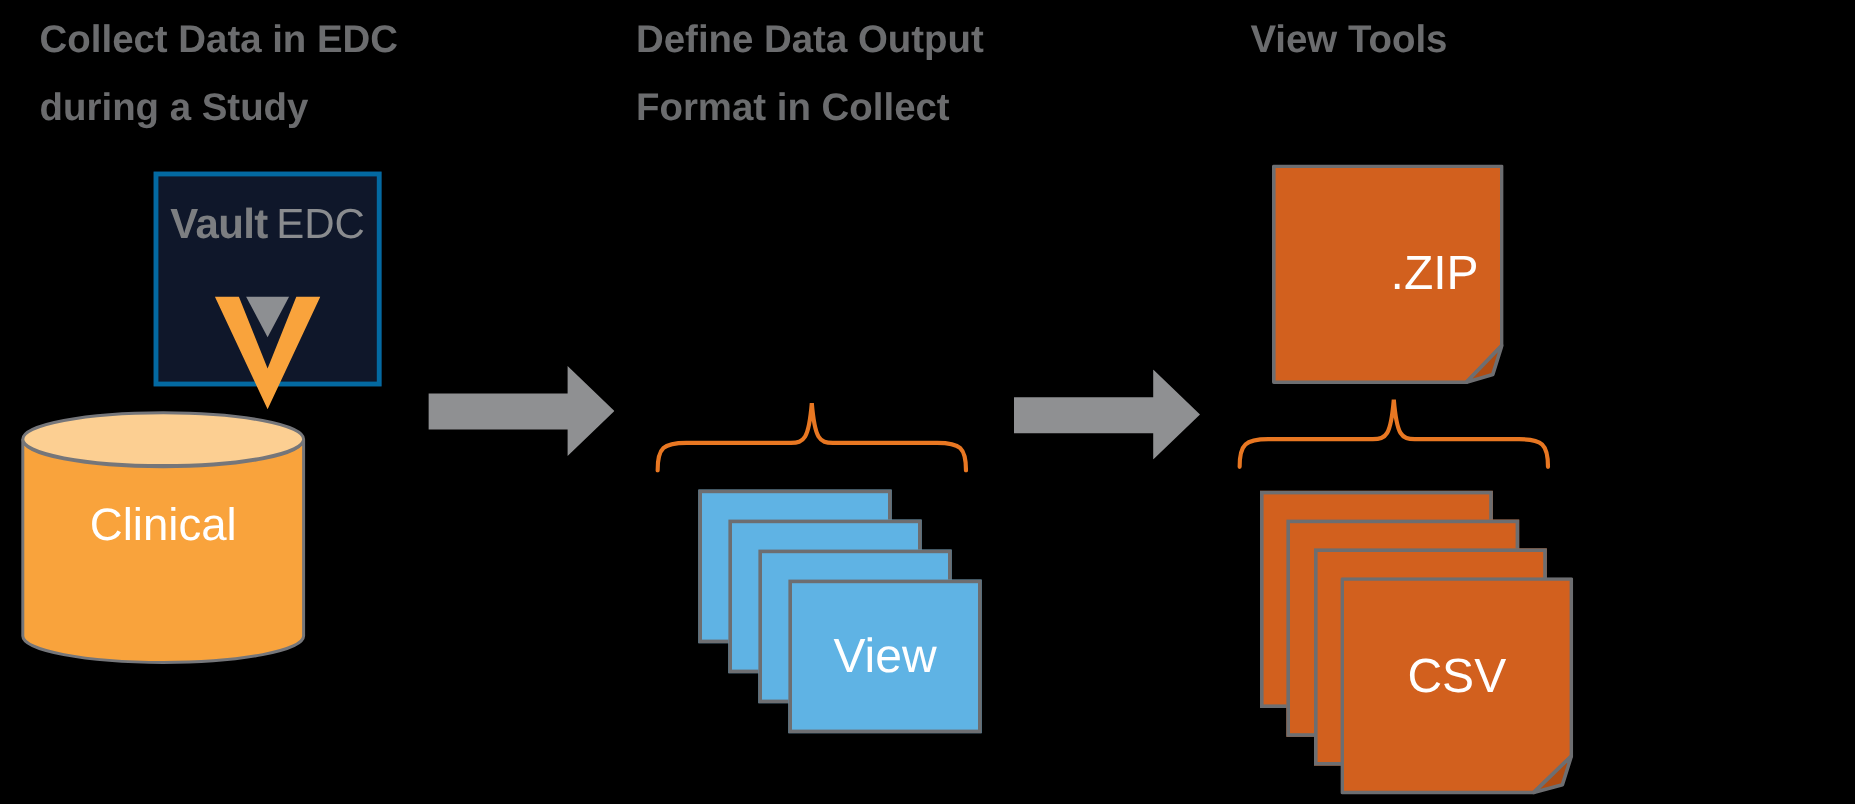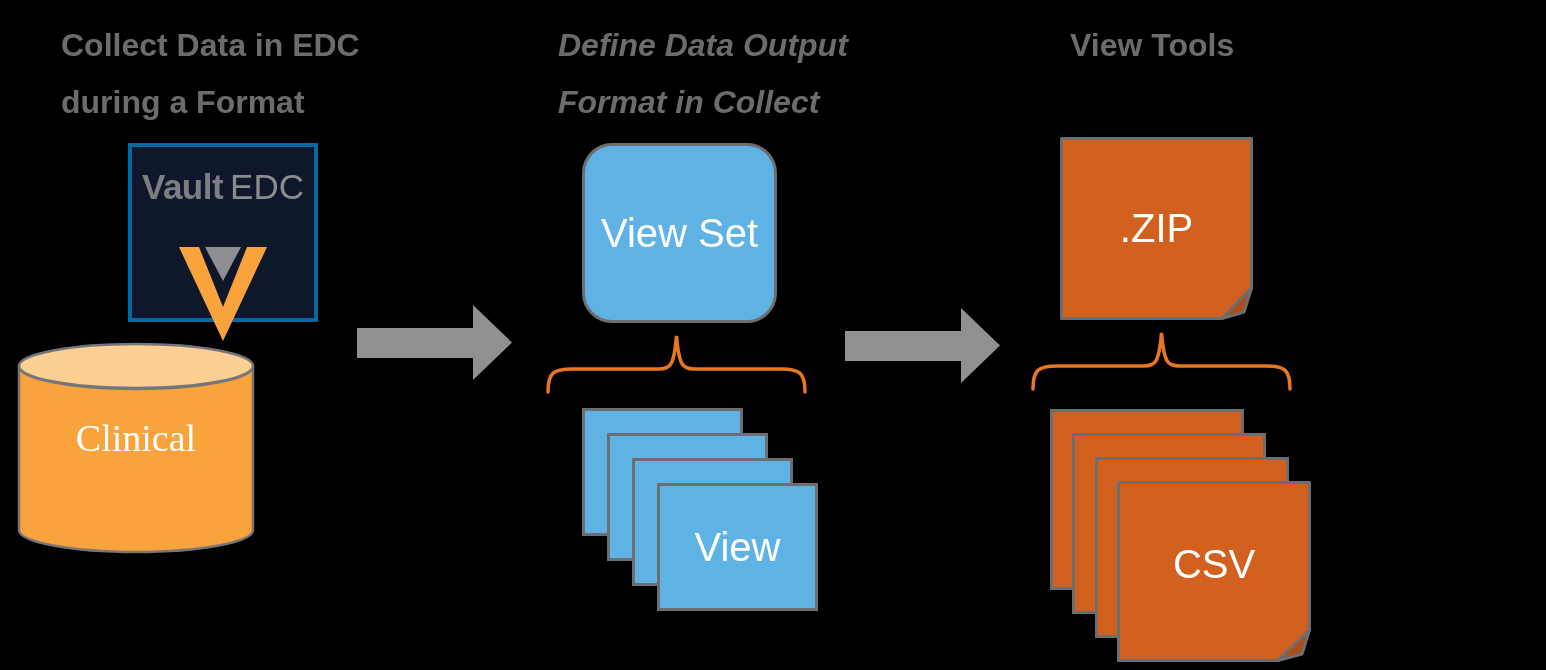--- a/index.html
+++ b/index.html
@@ -2,40 +2,40 @@
 <html><head>
 <meta charset="utf-8">
 <style>
   html,body{margin:0;padding:0;background:#000;}
   .stage{
     position:relative;width:1546px;height:670px;background:#000;overflow:hidden;
     font-family:"Liberation Sans", sans-serif;
   }
   
   .step-title{
-    position:absolute;top:17px;color:#6b6c6e;font-size:32px;font-weight:bold;
-    line-height:57px;white-space:nowrap;margin-left:28px;
+    position:absolute;top:4px;color:#6b6c6e;font-size:32px;font-weight:bold;
+    line-height:57px;white-space:nowrap;
   }
   .t-collect{left:33px;}
-  .t-define{left:530px;font-style:italic;}
+  .t-define{left:530px;}
   .t-export{left:1042px;}
   
   .vault-card{
     position:absolute;left:128px;top:143px;width:190px;height:179px;
     background:#0f172a;border:4px solid #0369a1;box-sizing:border-box;
   }
   .vault-word{margin-top:20px;text-align:center;font-size:35px;line-height:40px;white-space:nowrap;}
   .vault-word .brand{color:#7c7e81;font-weight:bold;letter-spacing:-0.5px;}
   .vault-word .prod{color:#8a8c8f;font-weight:normal;margin-left:7px;}
   .veeva-v{display:block;margin:40px auto 0 auto;}
   
   .cyl-svg{position:absolute;left:16px;top:342px;}
   .cyl-label{
     position:absolute;left:16px;top:418px;width:240px;text-align:center;
-    color:#fff;font-size:38px;line-height:40px;font-family:Liberation Serif, serif;
+    color:#fff;font-size:38px;line-height:40px;
   }
   
   .arrow{position:absolute;}
   .arrow1{left:357px;top:305px;}
   .arrow2{left:845px;top:308px;}
   
   .viewset{
     position:absolute;left:582px;top:143px;width:195px;height:180px;
     background:#5fb3e4;border:3px solid #6d6e71;border-radius:30px;box-sizing:border-box;
     display:flex;align-items:center;justify-content:center;
@@ -57,31 +57,31 @@
     border:3px solid #6d6e71;box-sizing:border-box;
   }
   
   .folded{position:absolute;}
   .zip-svg{left:1060px;top:137px;}
   .csv-svg{left:1117px;top:481px;}
   .fold-label{
     position:absolute;display:flex;align-items:center;justify-content:center;
     color:#fff;font-size:40px;pointer-events:none;
   }
-  .zip-label{left:1060px;top:137px;width:193px;height:183px;}
+  .zip-label{left:1060px;top:137px;width:193px;height:183px;padding-left:39px;}
   .csv-label{left:1117px;top:481px;width:194px;height:181px;padding-bottom:14px;box-sizing:border-box;}
 </style>
 </head>
 <body>
 
 <div class="stage">
 
   <div class="step-title t-collect">
     <div>Collect Data in EDC</div>
-    <div>during a Format</div>
+    <div>during a Study</div>
   </div>
   <div class="step-title t-define">
     <div>Define Data Output</div>
     <div>Format in Collect</div>
   </div>
   <div class="step-title t-export">
     <div>View Tools</div>
   </div>
 
   <svg class="cyl-svg" width="240" height="212" viewBox="0 0 240 212">
@@ -103,23 +103,20 @@
     <div>Clinical</div>
   </div>
 
   <svg class="arrow arrow1" width="155" height="75" viewBox="0 0 155 75">
     <polygon points="0,23 116,23 116,0 155,37.5 116,75 116,53 0,53" fill="#8f9092"></polygon>
   </svg>
   <svg class="arrow arrow2" width="155" height="75" viewBox="0 0 155 75">
     <polygon points="0,23 116,23 116,0 155,37.5 116,75 116,53 0,53" fill="#8f9092"></polygon>
   </svg>
 
-  <div class="viewset">
-    <span>View Set</span>
-  </div>
 
   <svg class="brace brace1" width="261" height="62" viewBox="0 0 261 62">
     <path d="M2,60 C2,41 7,37 26,37 L113,37 C124,37 128,34 130.5,4 C133,34 137,37 148,37 L235,37 C254,37 259,41 259,60" fill="none" stroke="#e87722" stroke-width="3.5" stroke-linecap="round"></path>
   </svg>
   <svg class="brace brace2" width="261" height="62" viewBox="0 0 261 62">
     <path d="M2,60 C2,41 7,37 26,37 L113,37 C124,37 128,34 130.5,4 C133,34 137,37 148,37 L235,37 C254,37 259,41 259,60" fill="none" stroke="#e87722" stroke-width="3.5" stroke-linecap="round"></path>
   </svg>
 
   <div class="vpage" style="left:582px;top:408px;"></div>
   <div class="vpage" style="left:607px;top:433px;"></div>

